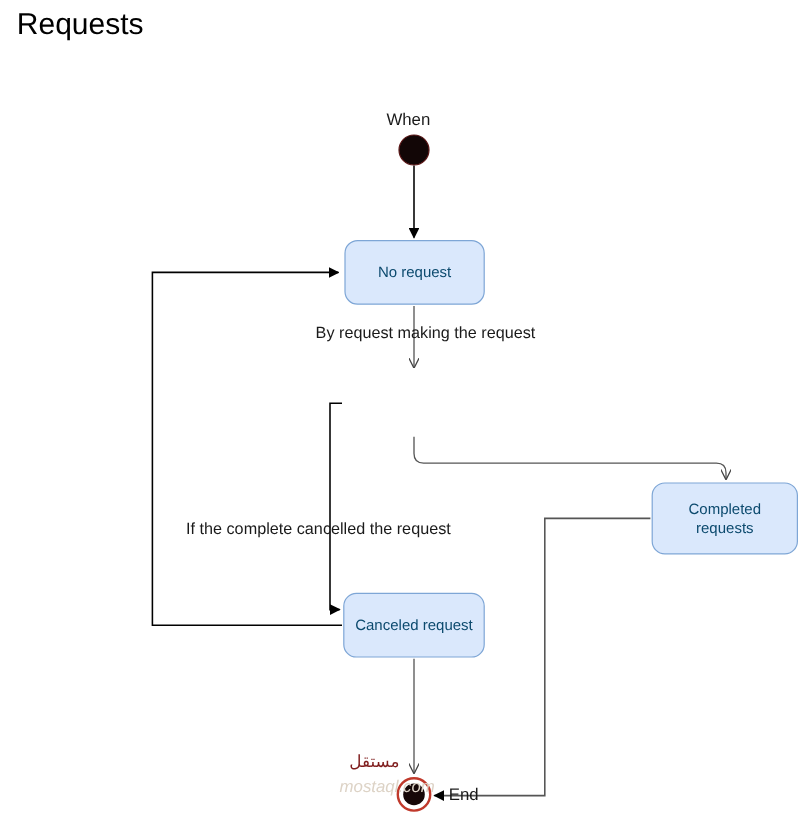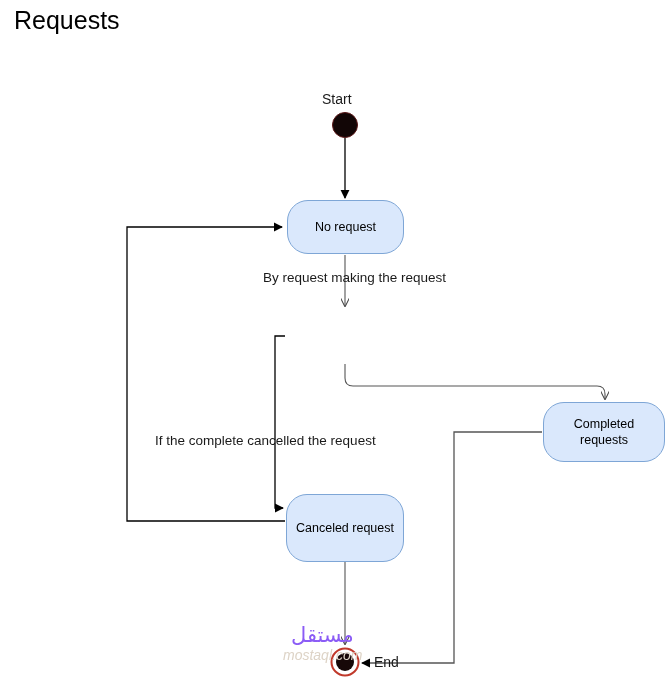--- a/index.html
+++ b/index.html
@@ -36,28 +36,28 @@
     top: 0;
     width: 666px;
     height: 681px;
     overflow: visible;
   }
   .state-box {
     position: absolute;
     box-sizing: border-box;
     background: #dae8fc;
     border: 1px solid #7ea6d6;
-    border-radius: 21px;
+    border-radius: 11px;
     display: flex;
     align-items: center;
     justify-content: center;
     text-align: center;
     font-size: 12.5px;
     line-height: 16px;
-    color: #000000;
+    color: #0c4a6e;
     font-family: "Liberation Sans", sans-serif;
   }
   .edge-label {
     position: absolute;
     font-size: 13.5px;
     line-height: 17px;
     color: #1a1a1a;
     font-family: "Liberation Sans", sans-serif;
     white-space: nowrap;
     background: rgba(255,255,255,0.0);
@@ -76,23 +76,23 @@
     top: 622px;
     width: 112px;
     height: 50px;
     pointer-events: none;
     user-select: none;
   }
   .wm-ar {
     position: absolute;
     left: 8px;
     top: 0px;
-    font-size: 21px;
+    font-size: 14px;
     line-height: 26px;
-    color: #8b5cf6;
+    color: #7f1d1d;
     font-family: "DejaVu Sans", sans-serif;
     letter-spacing: 0px;
     white-space: nowrap;
   }
   .wm-en {
     position: absolute;
     left: 0px;
     top: 24px;
     font-size: 14px;
     line-height: 18px;
@@ -147,25 +147,25 @@
   <div class="state-box" style="left:287px; top:200px; width:117px; height:54px;">
     <span>No request</span>
   </div>
 
 
   <div class="state-box" style="left:543px; top:402px; width:122px; height:60px; flex-direction:column;">
     <span>Completed</span>
     <span>requests</span>
   </div>
 
-  <div class="state-box" style="left:286px; top:494px; width:118px; height:68px;">
+  <div class="state-box" style="left:286px; top:494px; width:118px; height:54px;">
     <span>Canceled request</span>
   </div>
 
-  <div class="node-label" style="left:322px; top:90px;">Start</div>
+  <div class="node-label" style="left:322px; top:90px;">When</div>
 
   <div class="node-label" style="left:374px; top:653px;">End</div>
 
   <div class="edge-label" style="left:263px; top:269px;">By request making the request</div>
 
 
   <div class="edge-label" style="left:155px; top:432px;">If the complete cancelled the request</div>
 
 </div>
 

